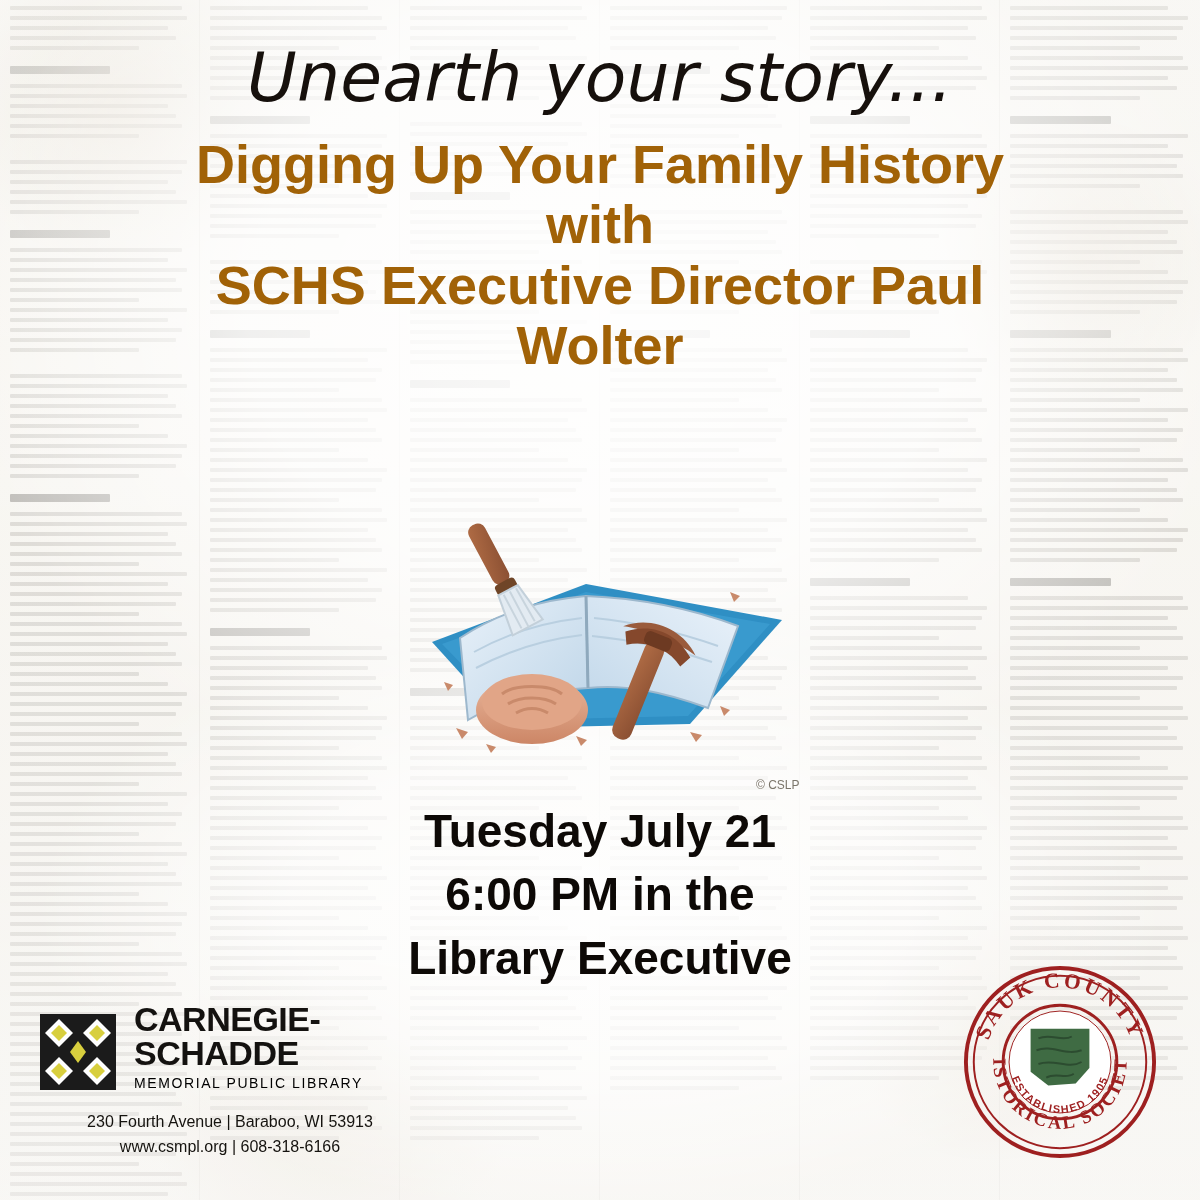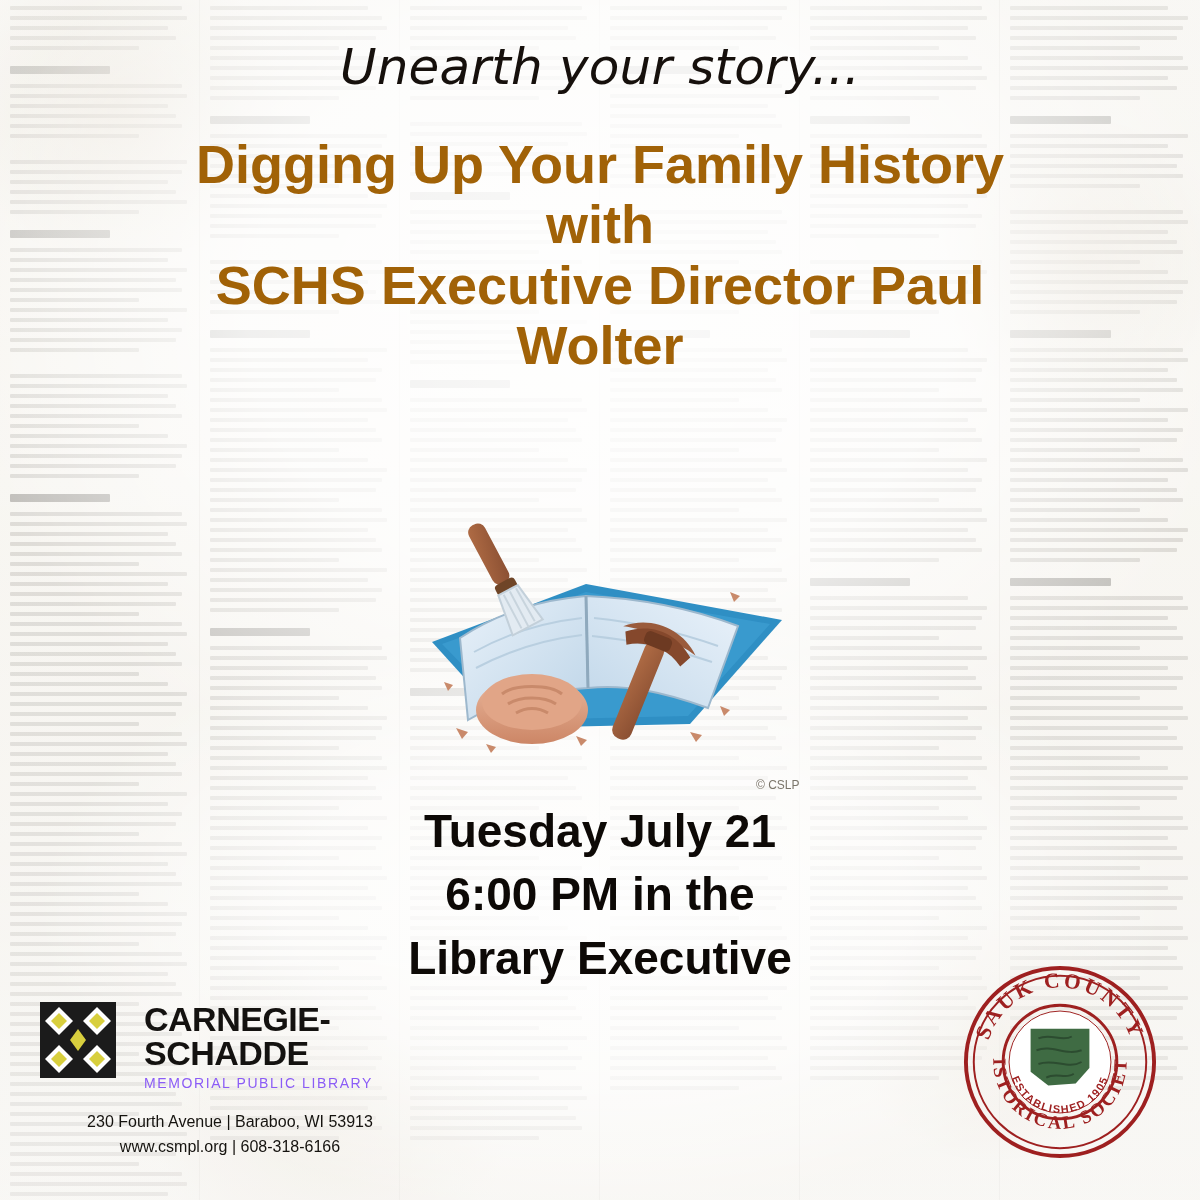--- a/index.html
+++ b/index.html
@@ -95,21 +95,21 @@
   }
 
   .tagline {
     position: absolute;
     top: 38px;
     left: 0;
     right: 0;
     text-align: center;
     font-family: "DejaVu Sans", sans-serif;
     font-style: italic;
-    font-size: 50px;
+    font-size: 68px;
     font-weight: 400;
     color: #16100c;
     letter-spacing: 0.2px;
   }
 
   .headline {
     position: absolute;
     top: 134px;
     left: 80px;
     right: 80px;
@@ -161,22 +161,22 @@
 
   
   .library {
     position: absolute;
     left: 40px;
     bottom: 40px;
     width: 380px;
   }
   .lib-row {
     display: flex;
-    align-items: flex-start;
-    gap: 28px;
+    align-items: flex-end;
+    gap: 18px;
   }
   .lib-mark {
     width: 76px;
     height: 76px;
     flex: 0 0 76px;
   }
   .lib-mark svg { display: block; }
   .lib-text {
     line-height: 1;
   }
@@ -186,21 +186,21 @@
     font-size: 34px;
     letter-spacing: -0.5px;
     color: #141210;
   }
   .lib-name .l { display: block; }
   .lib-sub {
     margin-top: 6px;
     font-family: "Liberation Sans", sans-serif;
     font-size: 14px;
     letter-spacing: 1.6px;
-    color: #8b5cf6;
+    color: #000000;
   }
   .lib-contact {
     margin-top: 20px;
     text-align: center;
     font-family: "Liberation Sans", sans-serif;
     font-size: 16px;
     color: #15130f;
     line-height: 1.55;
   }
   .lib-contact .l { display: block; }

